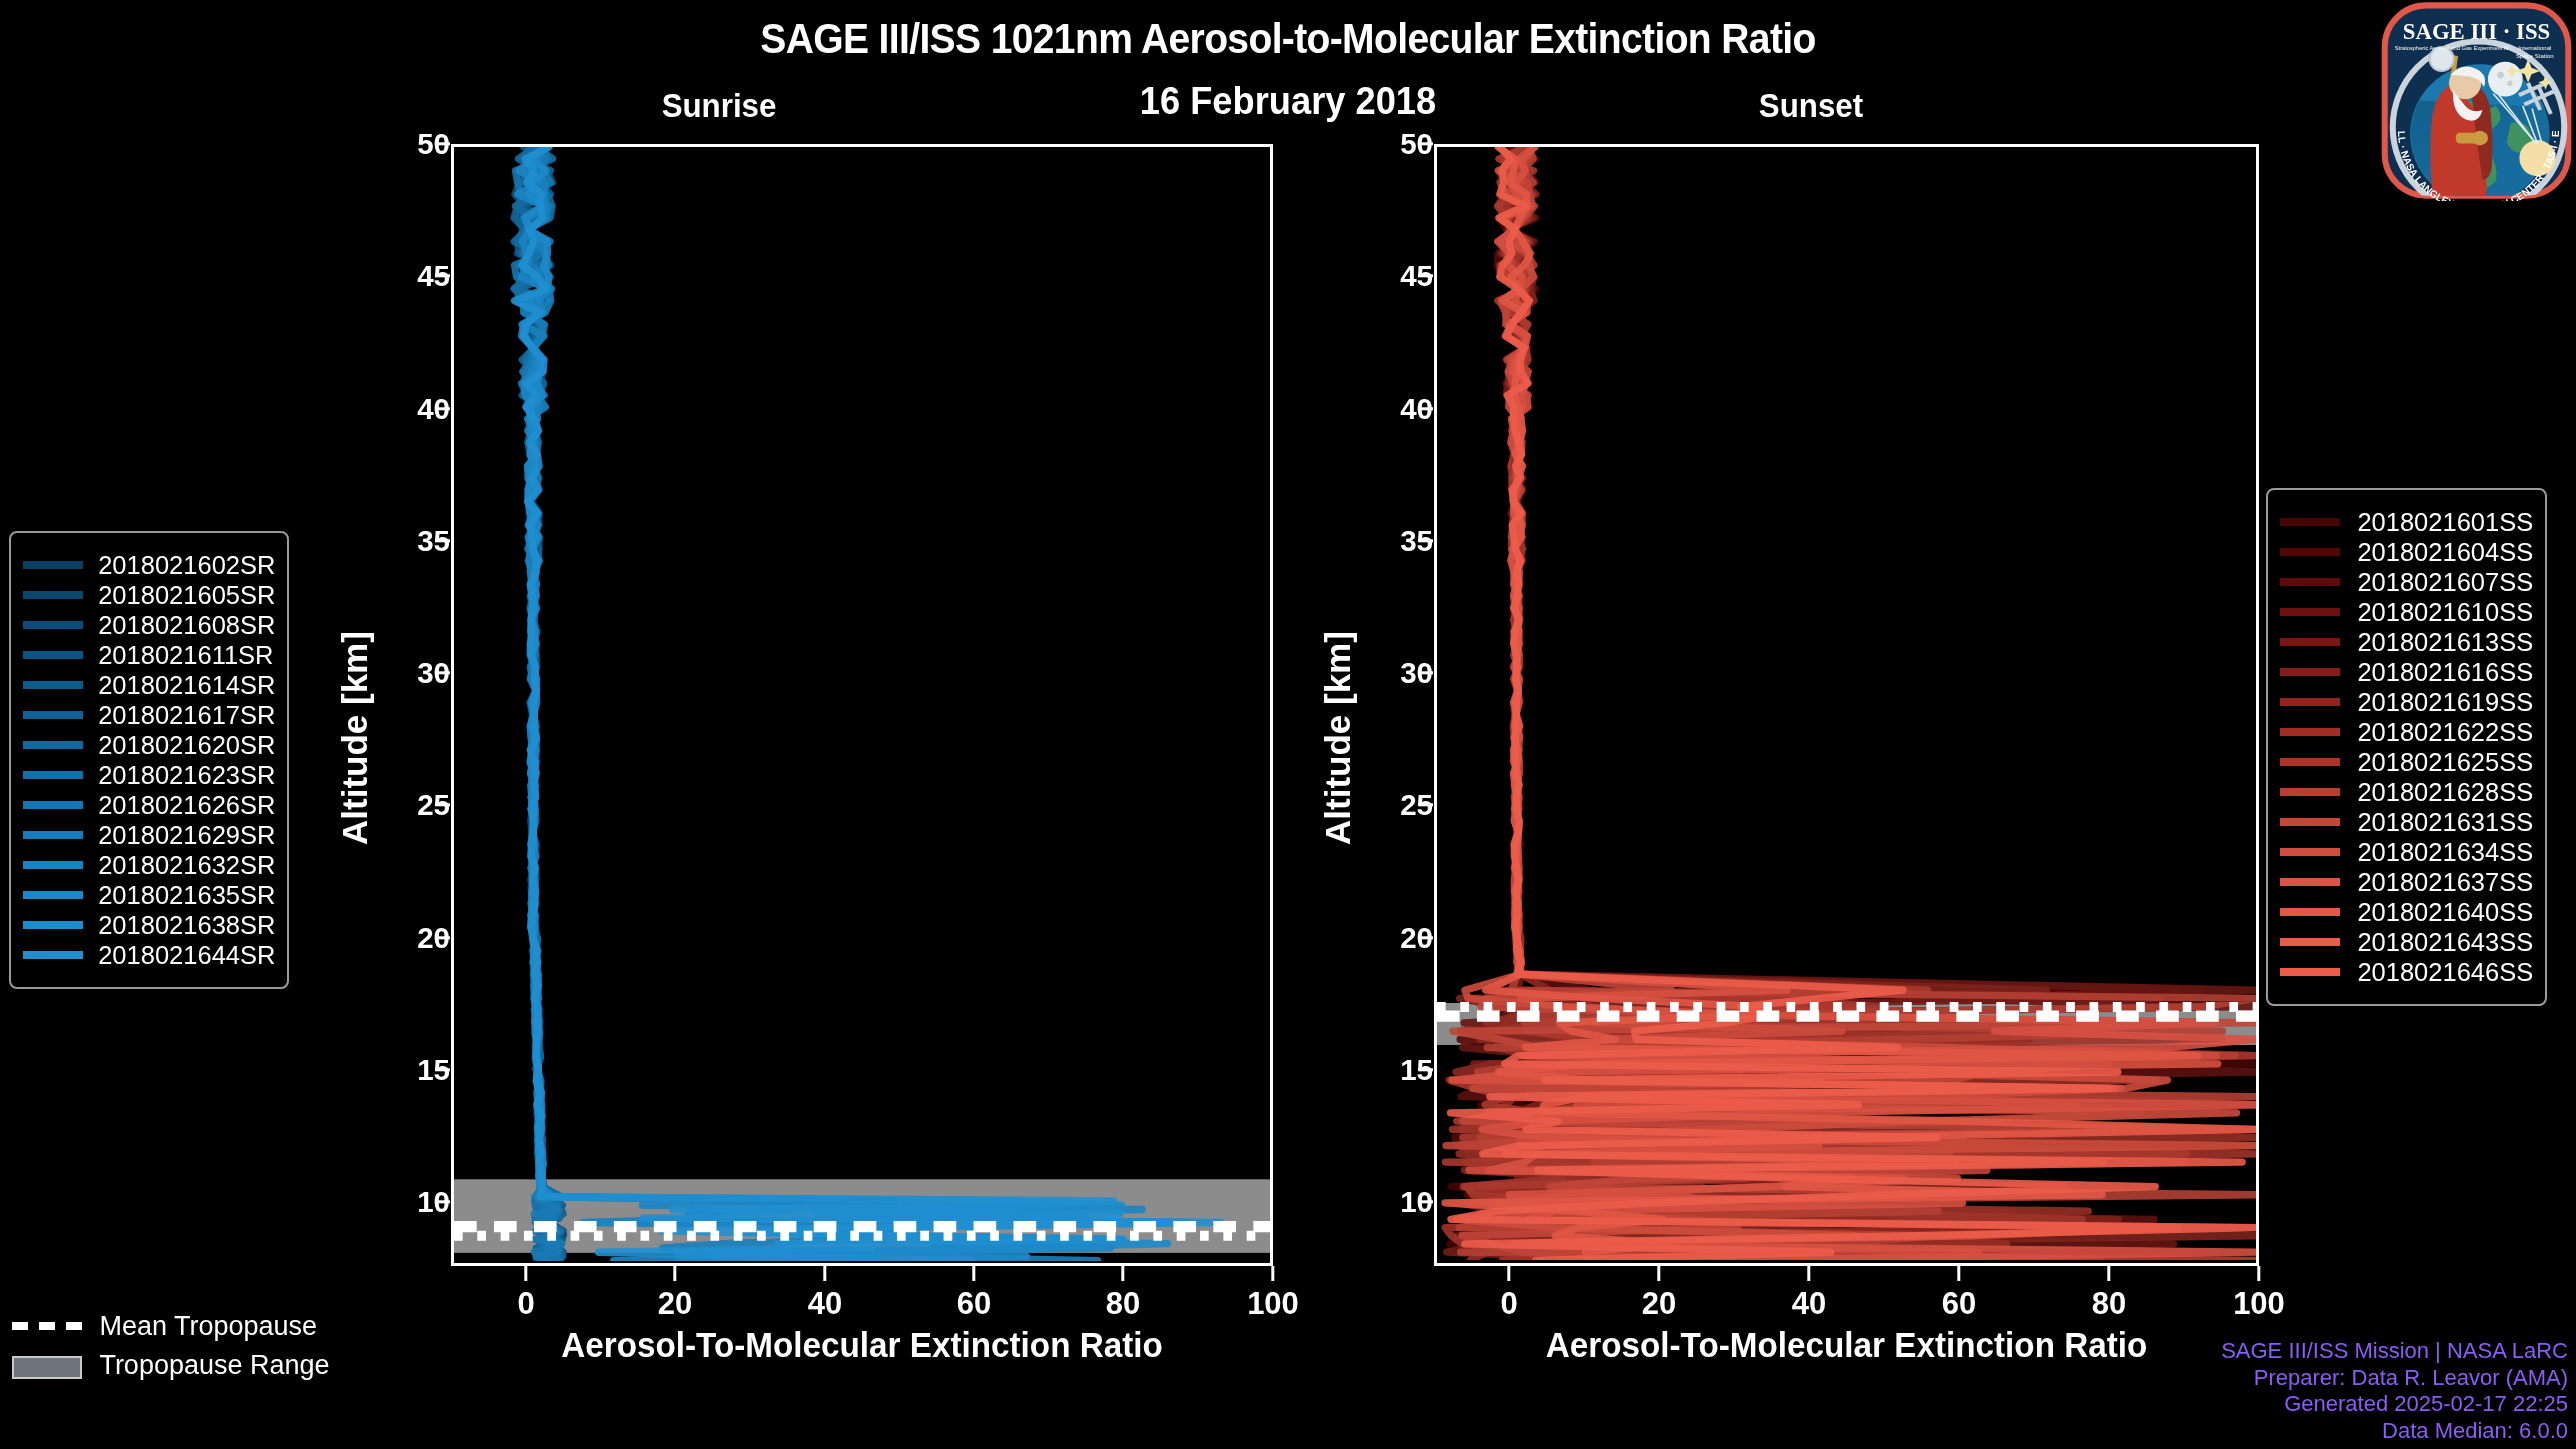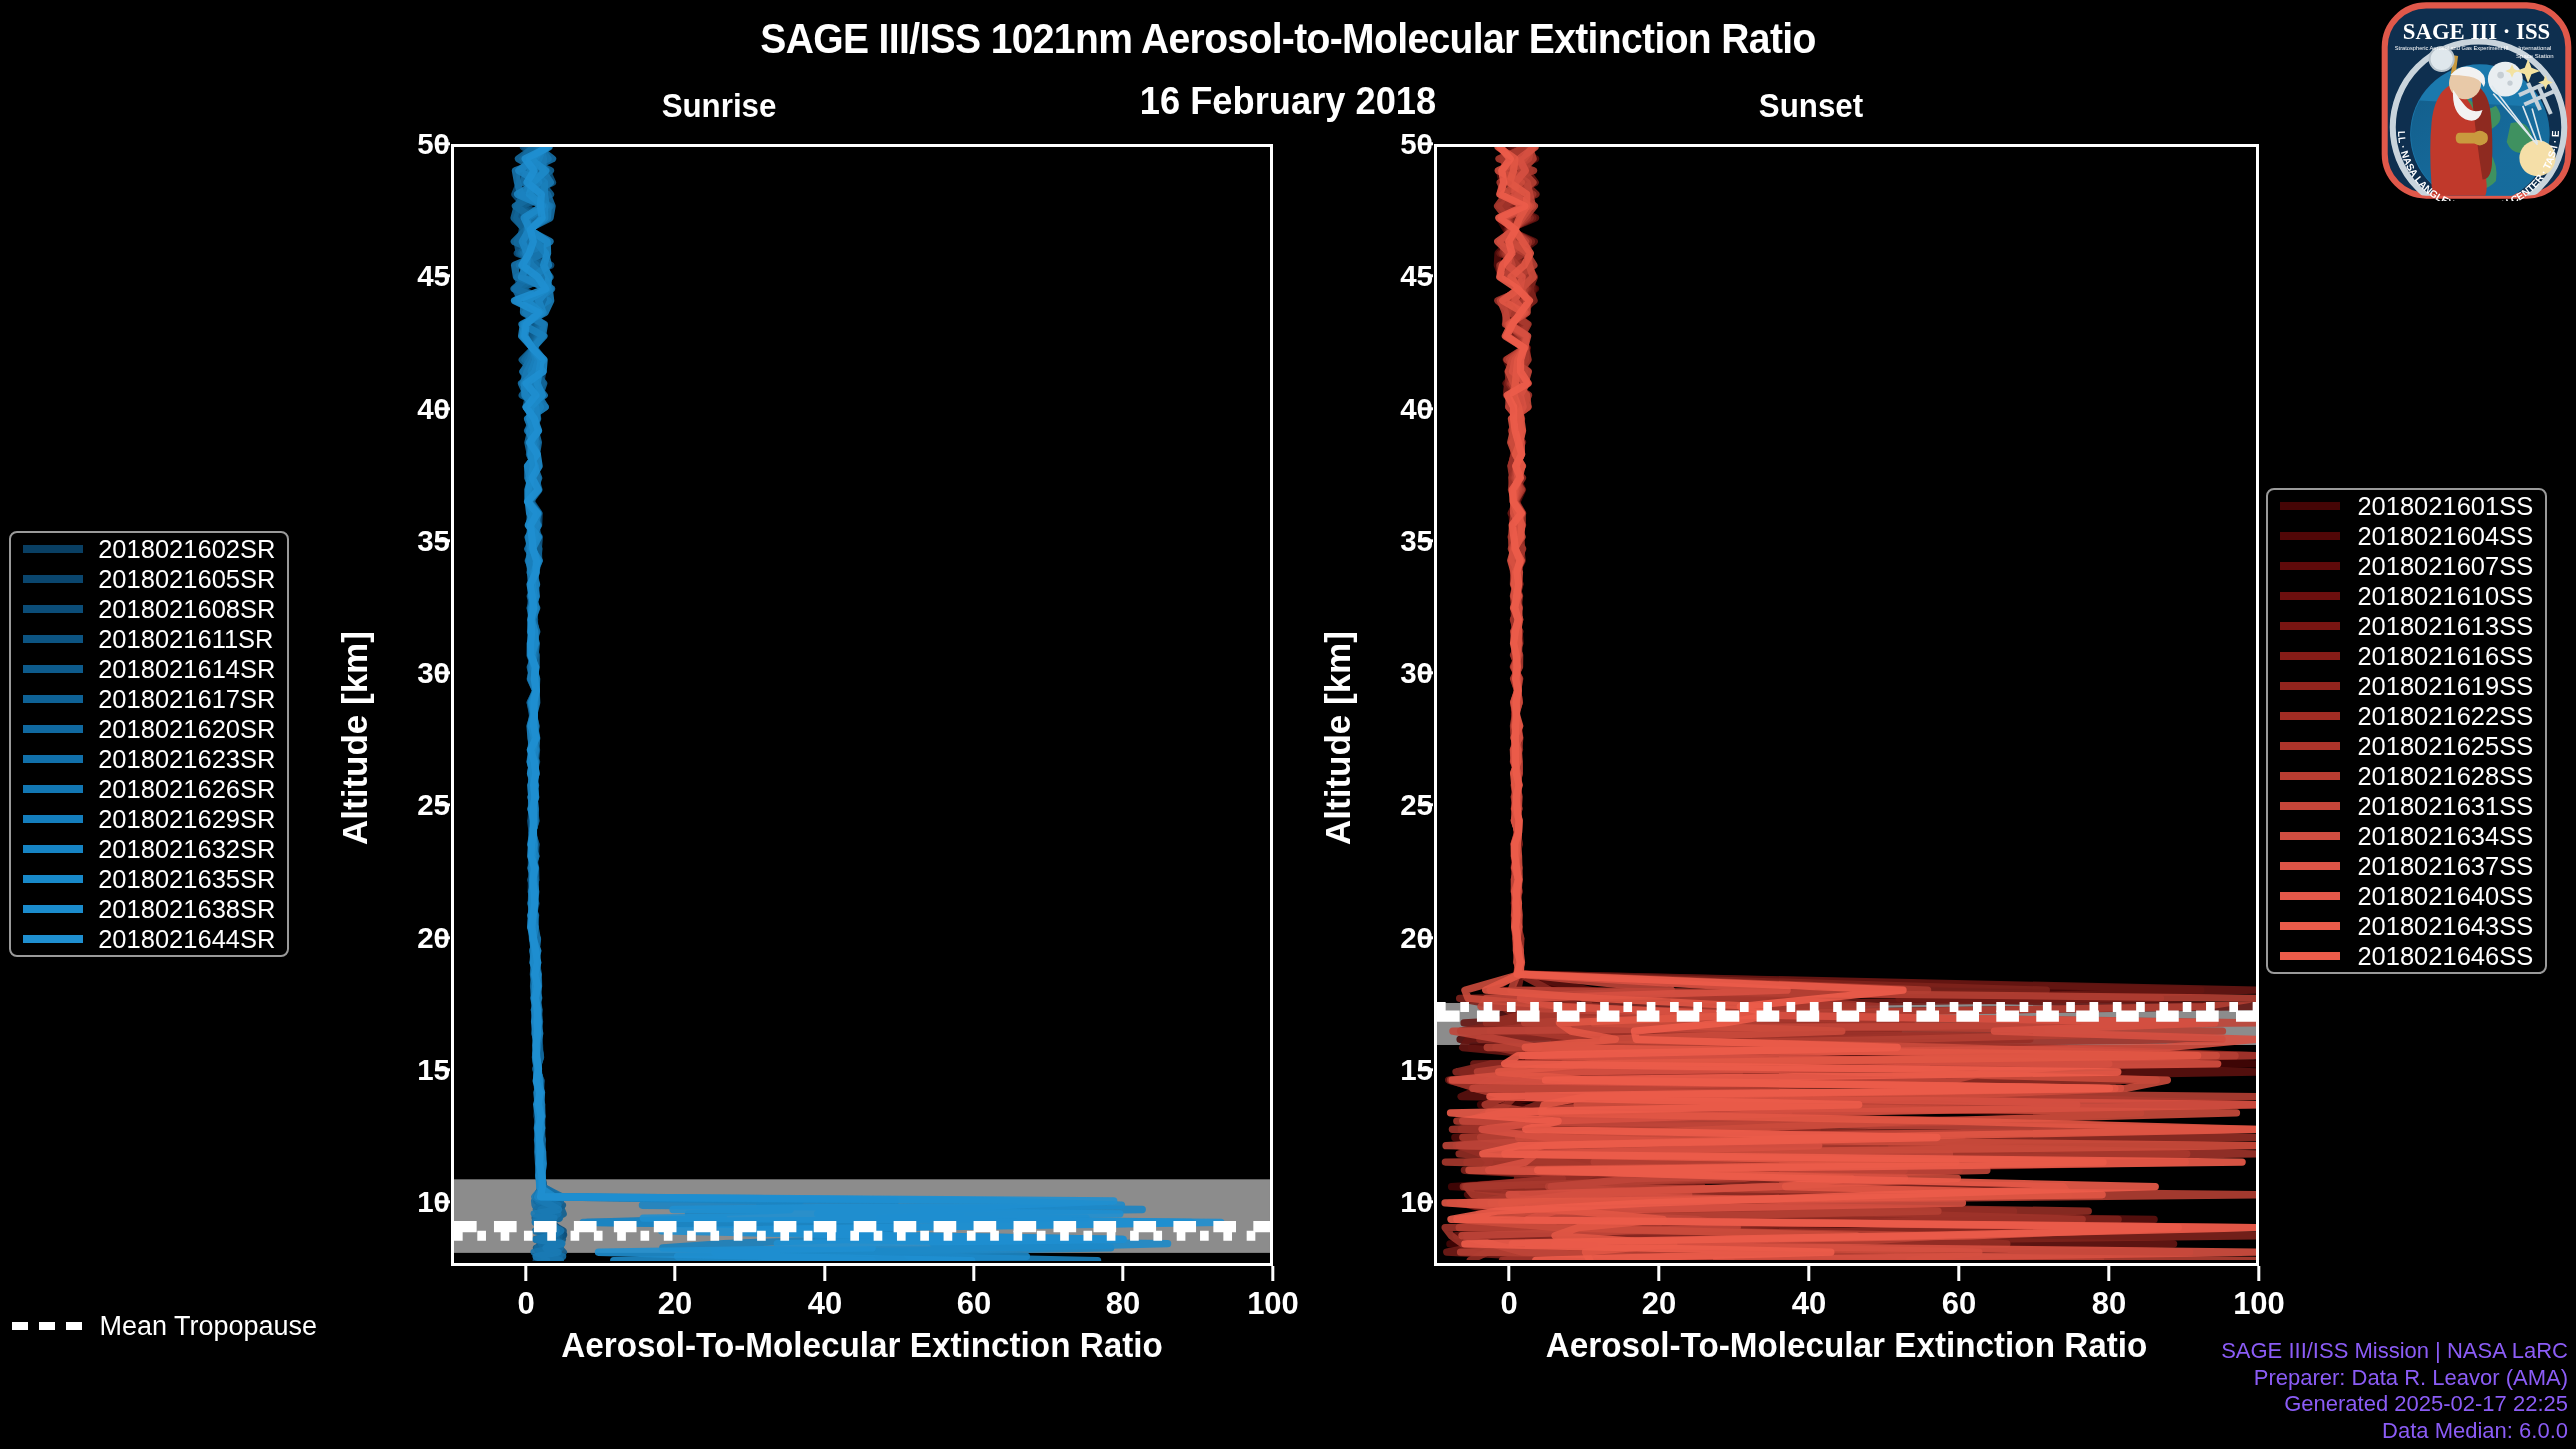--- a/index.html
+++ b/index.html
@@ -47,21 +47,21 @@
   .xtickmark{position:absolute;width:3.4px;height:14.8px;background:#fff;transform:translateX(-50%);}
 
   .axis-title-x{position:absolute;font-size:35px;font-weight:bold;text-align:center;
        font-family:"Liberation Sans Narrow","Liberation Sans",sans-serif;transform:scaleX(.95);}
   .axis-title-y{position:absolute;font-size:35px;font-weight:bold;
        font-family:"Liberation Sans Narrow","Liberation Sans",sans-serif;
        transform-origin:left top;transform:rotate(-90deg);white-space:nowrap;}
 
   
   .legend-box{border:2px solid #9a9a9a;border-radius:8px;background:#000;
-              padding:1px 12px;box-sizing:border-box;}
+              padding:17px 12px;box-sizing:border-box;}
   .legend-row{display:flex;align-items:center;height:30px;}
   .legend-swatch{width:60px;height:7.4px;flex:0 0 60px;margin-right:14.8px;}
   .legend-label{font-size:25.5px;white-space:nowrap;
        font-family:"Liberation Sans","DejaVu Sans",sans-serif;}
   #legend-sunrise{left:9.4px;top:531px;}
   #legend-sunset{left:2266px;top:488px;}
   #legend-sunset .legend-swatch{margin-right:17.4px;}
 
   
   #tropo-key{left:12px;top:1307px;width:416px;}
@@ -329,20 +329,26 @@
       <div class="legend-label">2018021646SS</div>
     </div>
   </div>
 
 <div class="abs" id="tropo-key">
     <div class="tk-row">
       <div class="tk-swatch">
         <div class="dash-key"></div>
       </div>
       <div class="tk-label">Mean Tropopause</div>
+    </div>
+    <div class="tk-row">
+      <div class="tk-swatch">
+        <div class="range-key"></div>
+      </div>
+      <div class="tk-label">Tropopause Range</div>
     </div>
   </div>
 
 <div class="abs" id="credits">
     <div>SAGE III/ISS Mission | NASA LaRC</div>
     <div>Preparer: Data R. Leavor (AMA)</div>
     <div>Generated 2025-02-17 22:25</div>
     <div>Data Median: 6.0.0</div>
   </div>
 

